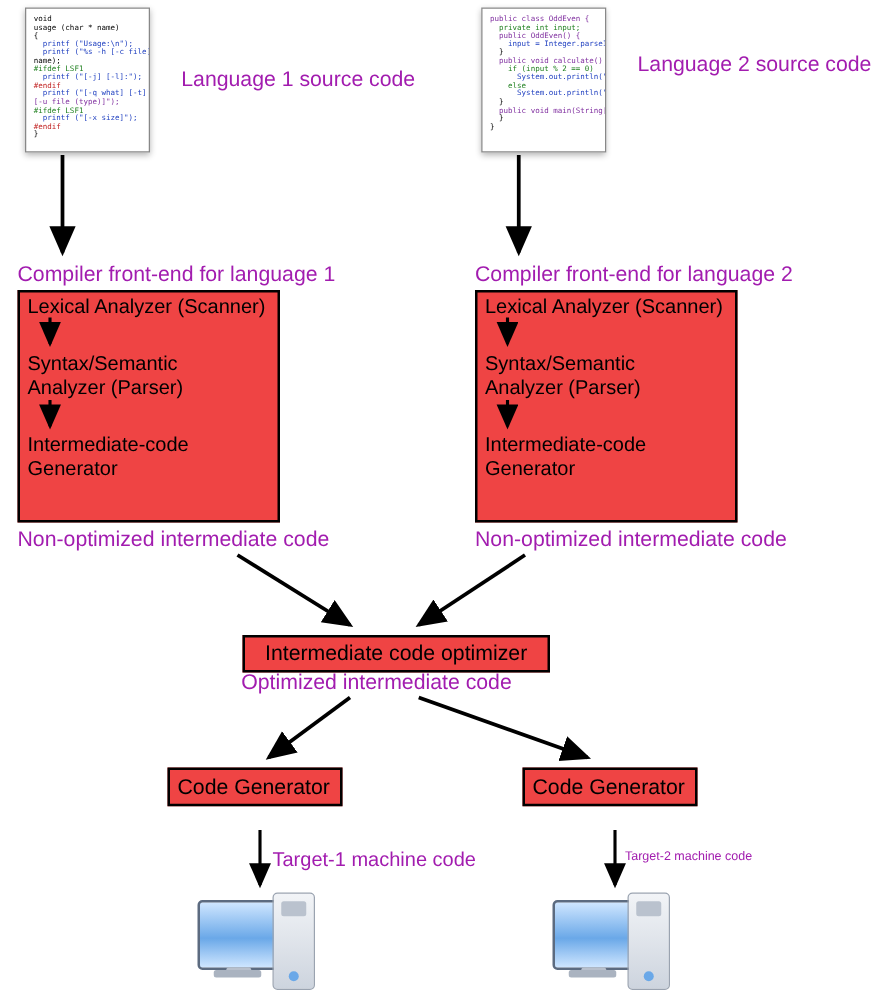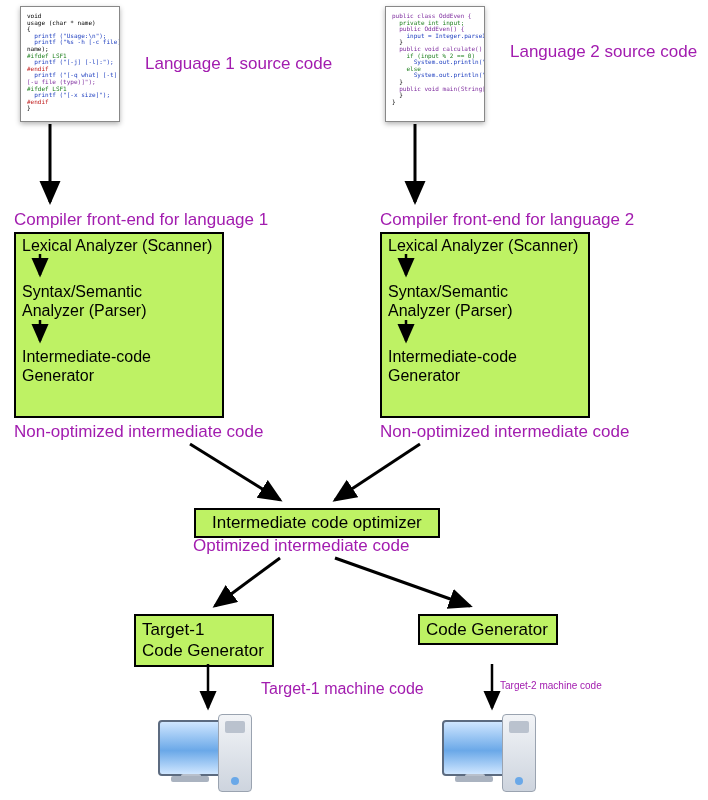--- a/index.html
+++ b/index.html
@@ -14,21 +14,21 @@
   }
   .label {
     position: absolute;
     font-size: 17px;
     color: #a21caf;
     white-space: nowrap;
   }
   .box {
     position: absolute;
     border: 2px solid #000;
-    background: #bef264;
+    background: #ef4444;
     box-sizing: border-box;
   }
   
   .code-thumb {
     position: absolute;
     width: 100px;
     height: 116px;
     border: 1px solid #888;
     box-shadow: 0 2px 5px rgba(0,0,0,.3);
     background: #fff;
@@ -200,28 +200,27 @@
 
 <div class="label" style="left:14px; top:422px;">Non-optimized intermediate code</div>
 <div class="label" style="left:380px; top:422px;">Non-optimized intermediate code</div>
 
 <div class="box opt-box" style="left:194px; top:508px;">
   <span>Intermediate code optimizer</span>
 </div>
 <div class="label" style="left:193px; top:536px;">Optimized intermediate code</div>
 
 <div class="box gen-box" style="left:134px; top:614px;">
-  <div>Target-1</div>
   <div>Code Generator</div>
 </div>
 <div class="box gen-box" style="left:418px; top:614px;">
   <div>Code Generator</div>
 </div>
 
-<div class="label" style="left:218px; top:680px; font-size:16px;margin-left:43px;">Target-1 machine code</div>
+<div class="label" style="left:218px; top:680px; font-size:16px;">Target-1 machine code</div>
 <div class="label" style="left:500px; top:680px; font-size:10px;">Target-2 machine code</div>
 
 <div class="computer" style="left:158px; top:714px;">
   <div class="monitor"></div>
     <div class="monitor-base"></div>
     <div class="tower"></div>
 </div>
 <div class="computer" style="left:442px; top:714px;">
   <div class="monitor"></div>
     <div class="monitor-base"></div>

